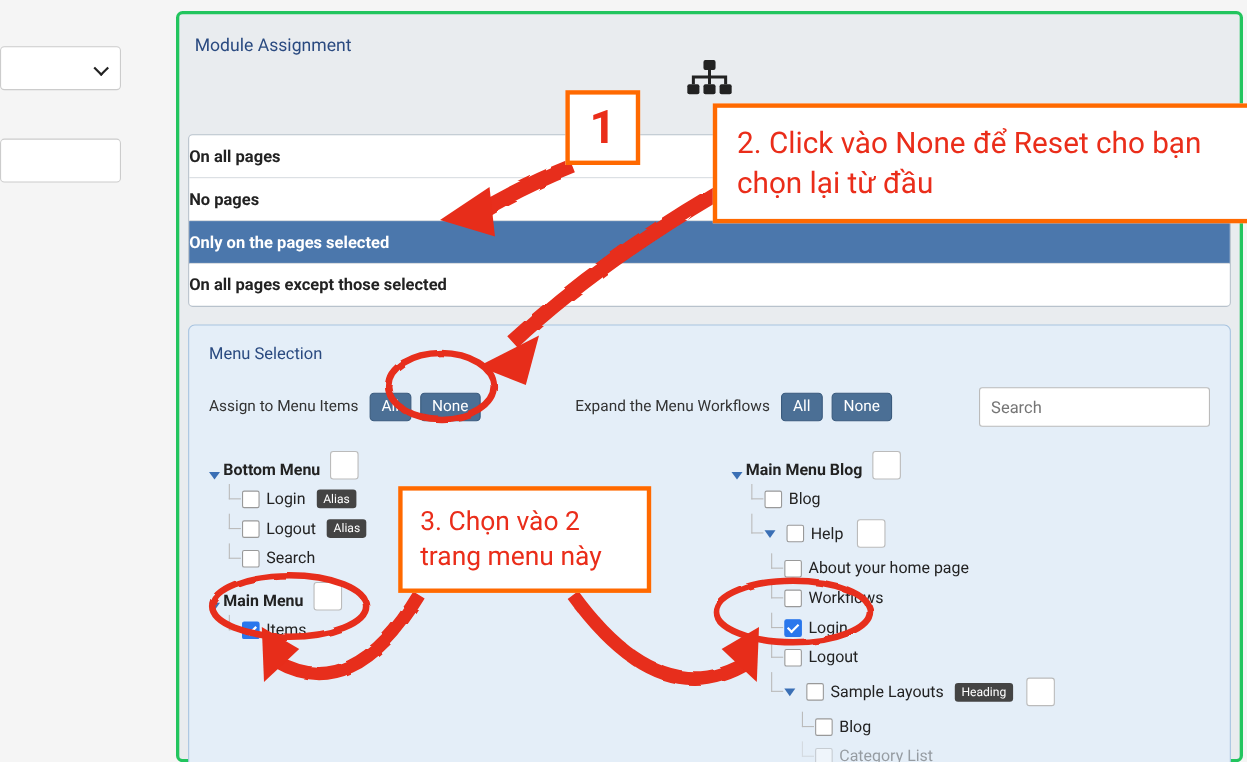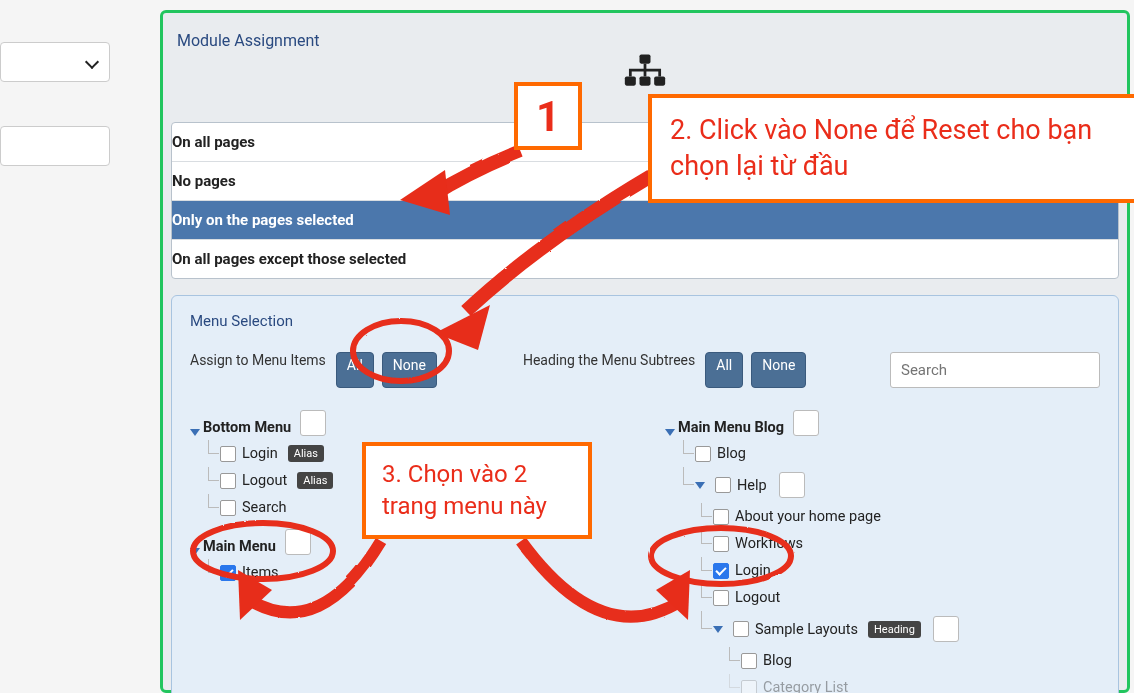--- a/index.html
+++ b/index.html
@@ -12,21 +12,21 @@
 .panel{position:absolute;left:160px;top:10px;right:4px;bottom:0;background:#e9ecef;border:3px solid #22c55e;border-radius:6px;padding:0}
 .sitemap-icon{position:absolute;top:40px;left:50%;transform:translateX(-50%)}
 .sitemap-icon svg{width:44px;height:36px}
 .section-title{color:#2a4a80;font-size:16px;padding:18px 0 0 14px}
 .assign-box{margin:72px 8px 0 8px;border:1px solid #b8c2cc;border-radius:4px;background:#fff}
 .assign-opt{padding:10px 0;font-size:15px;font-weight:700;color:#222;border-bottom:1px solid #d9dde1;cursor:pointer}
 .assign-opt:last-child{border-bottom:none}
 .assign-opt.selected{background:#4b77ac;color:#fff}
 .menu-selection{margin:16px 8px 0 8px;border:1px solid #a8c4e0;border-radius:6px;background:#e4eef8;padding:16px 18px}
 .ms-title{color:#2a4a80;font-size:15px;margin-bottom:22px}
-.ms-controls{display:flex;gap:8px;margin-bottom:18px;flex-wrap:wrap}
+.ms-controls{display:flex;align-items:center;gap:8px;margin-bottom:18px;flex-wrap:wrap}
 .ms-label{font-size:14px;color:#333;margin-right:2px}
 .btn-chip{display:inline-block;background:#4b6f95;color:#fff;border:1px solid #3a5a7d;border-radius:4px;padding:4px 10px;font-size:14px;cursor:pointer}
 .ms-spacer{width:70px}
 .search-wrap{margin-left:auto}
 .search-input{width:210px;padding:8px 10px;font-size:15px;border:1px solid #bbb;border-radius:3px;background:#fff;color:#333}
 .menu-cols{display:flex;gap:40px}
 .menu-col{flex:1}
 .menu-group{margin-bottom:4px}
 .mg-head{display:flex;align-items:flex-end;gap:3px;padding:4px 0}
 .caret{width:0;height:0;border-left:5px solid transparent;border-right:5px solid transparent;border-top:7px solid #3a6fb5;cursor:pointer}
@@ -76,21 +76,21 @@
   </div>
 
   <div class="menu-selection">
     <div class="ms-title">Menu Selection</div>
 
     <div class="ms-controls">
       <span class="ms-label">Assign to Menu Items</span>
       <span class="btn-chip">All</span>
       <span class="btn-chip">None</span>
       <span class="ms-spacer"></span>
-      <span class="ms-label">Heading the Menu Subtrees</span>
+      <span class="ms-label">Expand the Menu Workflows</span>
       <span class="btn-chip">All</span>
       <span class="btn-chip">None</span>
       <span class="search-wrap">
         <input class="search-input" placeholder="Search" style="">
       </span>
     </div>
 
     <div class="menu-cols">
 
       <div class="menu-col">

